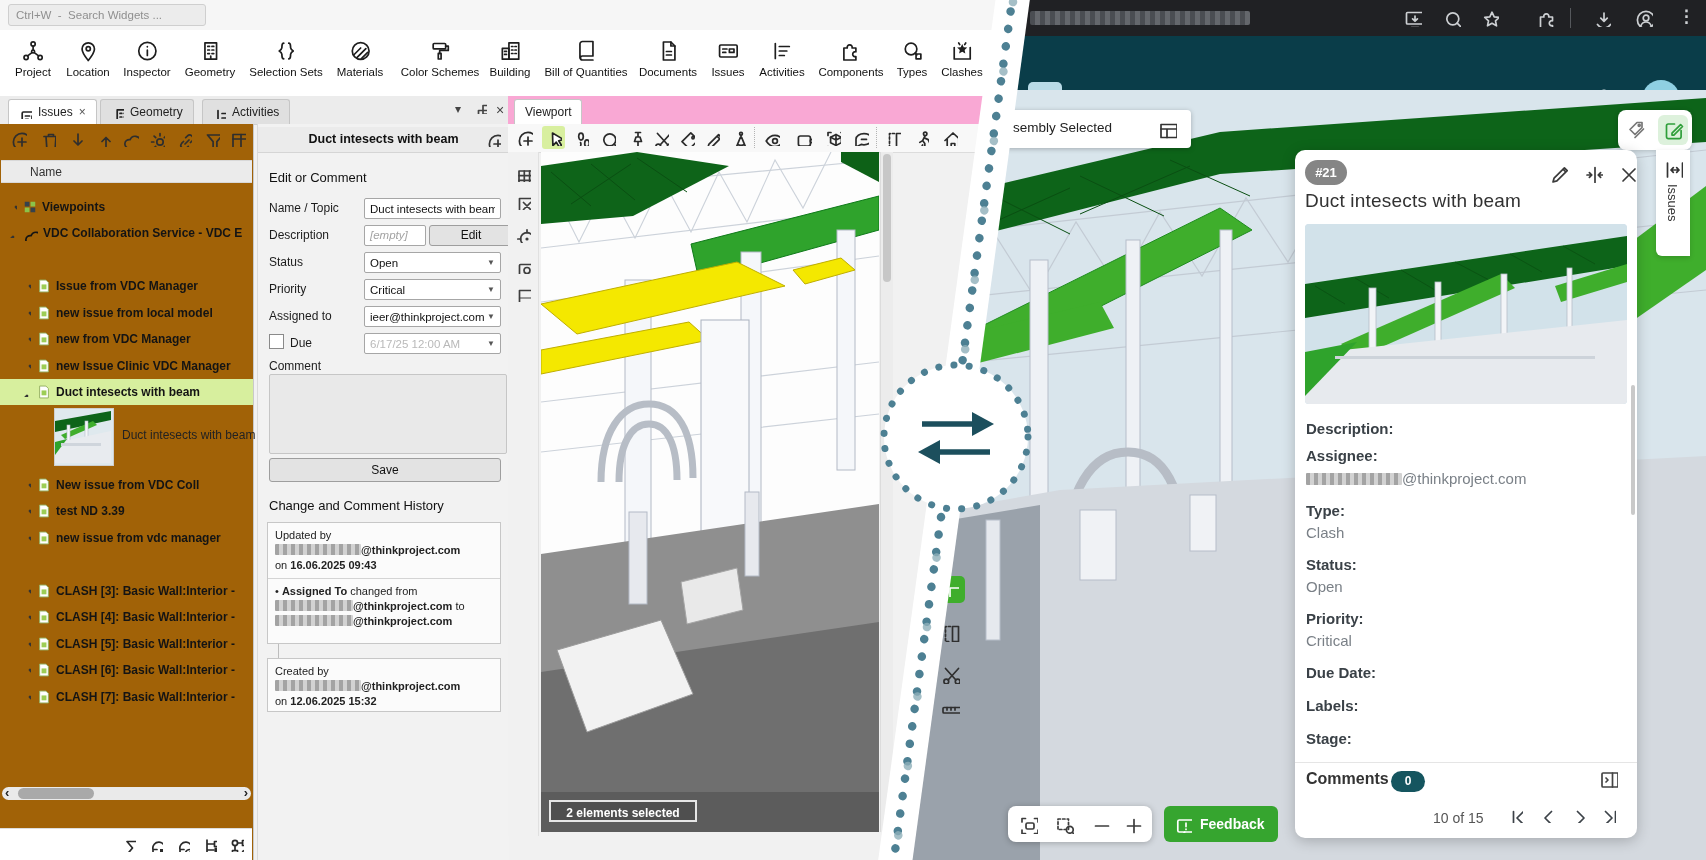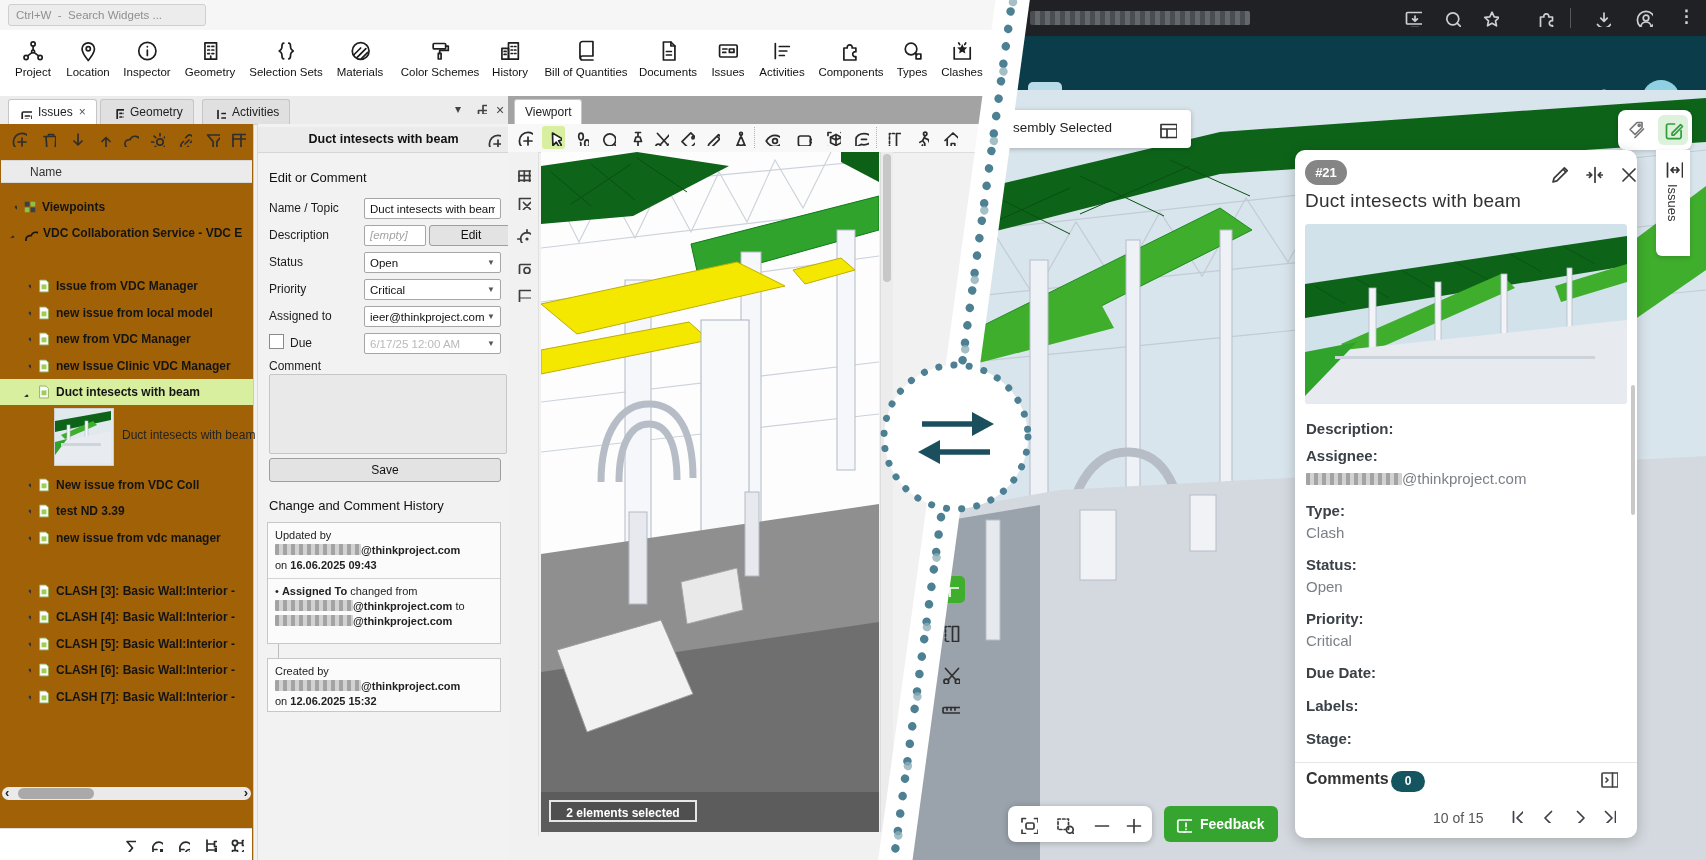--- a/index.html
+++ b/index.html
@@ -45,21 +45,21 @@
   .inp{background:#fff;border:1px solid #a6a6a6;border-radius:2px;font-size:11.5px;color:#111;padding:0 5px;font-family:inherit;box-sizing:border-box}
   .dd{background:#fff;border:1px solid #a6a6a6;border-radius:2px;display:flex;align-items:center;justify-content:space-between;padding:0 5px;font-size:11.5px;color:#111}
   .dd .ar{font-size:8px;color:#555}
   .dd.dis{color:#b9b9b9}
   .btn{background:#e3e3e3;border:1px solid #9e9e9e;border-radius:3px;font-size:12px;color:#111;text-align:center;box-sizing:border-box}
   .hcard{position:absolute;left:9px;width:234px;background:#fbfbfb;border:1px solid #c7c7c7;font-size:11px;color:#222;padding:5px 7px;box-sizing:border-box;line-height:15px}
   .rx{display:inline-block;height:11px;border-radius:1px;vertical-align:-1px;background-image:repeating-linear-gradient(90deg,#a3a3a3 0 4px,#d2d2d2 4px 8px),repeating-linear-gradient(0deg,rgba(255,255,255,.4) 0 3px,rgba(0,0,0,.08) 3px 6px)}
   .rxd{display:inline-block;border-radius:2px;background-image:repeating-linear-gradient(90deg,#4a4d52 0 5px,#64676c 5px 10px),repeating-linear-gradient(0deg,rgba(255,255,255,.12) 0 4px,rgba(0,0,0,.2) 4px 8px)}
   .rxt{display:inline-block;border-radius:2px;background-image:repeating-linear-gradient(90deg,#7d99a2 0 5px,#a3bac1 5px 10px),repeating-linear-gradient(0deg,rgba(255,255,255,.25) 0 4px,rgba(0,0,0,.12) 4px 8px)}
   
-  .vptabrow{left:508px;top:96px;width:512px;height:28px;background:#a3a3a3;border-bottom:1px solid #cfcfcf}
+  .vptabrow{left:508px;top:96px;width:512px;height:28px;background:#f9a8d4;border-bottom:1px solid #cfcfcf}
   .vtoolbar{left:508px;top:124px;width:512px;height:28px;background:#f8f8f8;border-bottom:1px solid #dcdcdc}
   .vti{position:absolute;top:5px;color:#2b2b2b}
   .vsep{position:absolute;top:3px;width:0;height:21px;border-left:1px dotted #b3b3b3}
   .dockstrip{left:508px;top:152px;width:30px;height:684px;background:#f1f1f1;border-right:1px solid #e0e0e0}
   .dsi{position:absolute;left:7px;color:#3e3e3e}
   .scene{left:541px;top:152px;width:338px;height:680px;background:#fdfdfd;overflow:hidden}
   .vstatus{position:absolute;left:8px;top:648px;width:148px;height:22px;background:#4f4f4f;border:2px solid #e6e6e6;color:#fff;font-weight:bold;font-size:12px;text-align:center;line-height:22px;box-sizing:border-box}
   .vscroll{left:880px;top:152px;width:12px;height:680px;background:#ececec;border-left:1px solid #dcdcdc}
   .vsthumb{position:absolute;left:2px;top:2px;width:8px;height:128px;background:#c7c7c7;border-radius:4px}
   
@@ -476,21 +476,21 @@
             </svg>
           </span>
           <span class="lb">Color Schemes</span>
         </div>
       <div class="tbi" style="left:510px">
           <span class="icn">
             <svg class="s" width="23" height="23">
               <use href="#s-bldg2"></use>
             </svg>
           </span>
-          <span class="lb">History</span>
+          <span class="lb">Building</span>
         </div>
       <div class="tbi" style="left:586px">
           <span class="icn">
             <svg class="s" width="23" height="23">
               <use href="#s-book"></use>
             </svg>
           </span>
           <span class="lb">Bill of Quantities</span>
         </div>
       <div class="tbi" style="left:668px">

